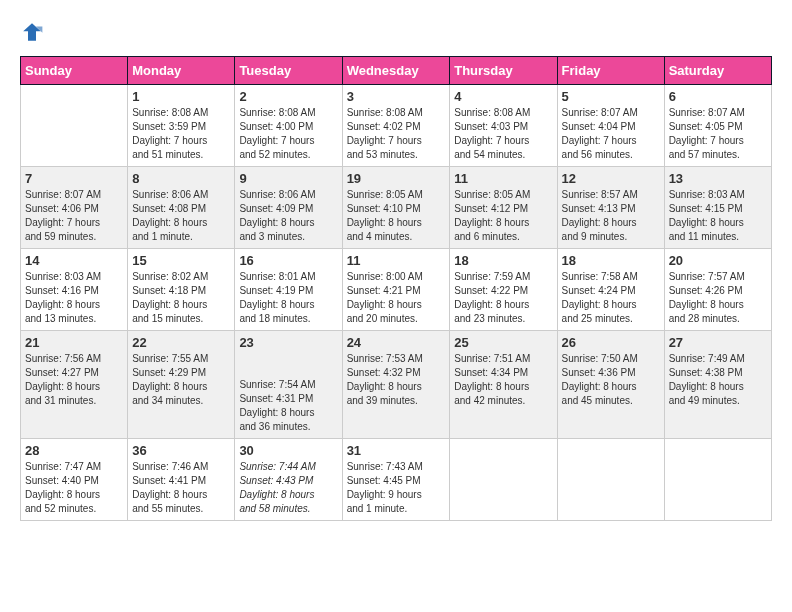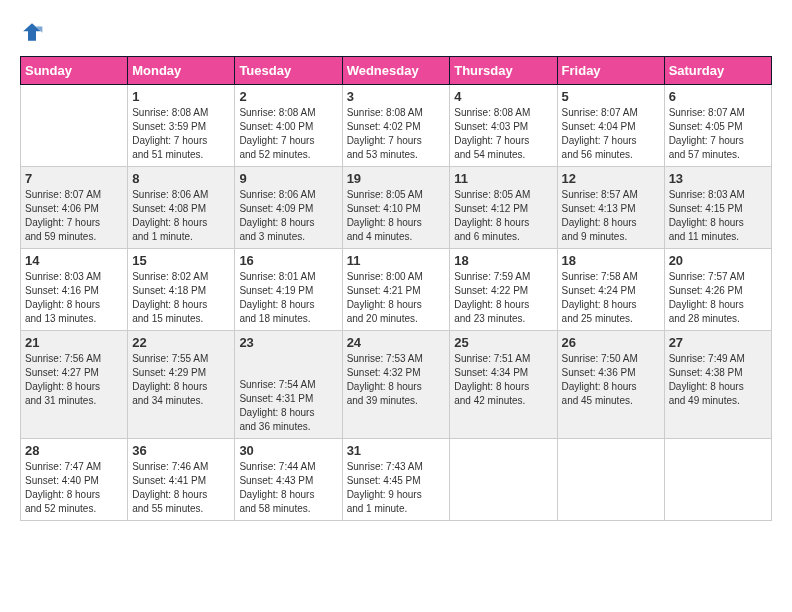--- a/index.html
+++ b/index.html
@@ -340,21 +340,21 @@
         </td>
         <td>
           <span class="day-num">36</span>
           <div class="day-info" style="white-space: pre-line;">Sunrise: 7:46 AM
 Sunset: 4:41 PM
 Daylight: 8 hours
 and 55 minutes.</div>
         </td>
         <td>
           <span class="day-num">30</span>
-          <div class="day-info" style="white-space: pre-line;">Sunrise: 7:44 AM
+          <div class="day-info" style="white-space: pre-line; font-style: italic;">Sunrise: 7:44 AM
 Sunset: 4:43 PM
 Daylight: 8 hours
 and 58 minutes.</div>
         </td>
         <td>
           <span class="day-num">31</span>
           <div class="day-info" style="white-space: pre-line;">Sunrise: 7:43 AM
 Sunset: 4:45 PM
 Daylight: 9 hours
 and 1 minute.</div>

